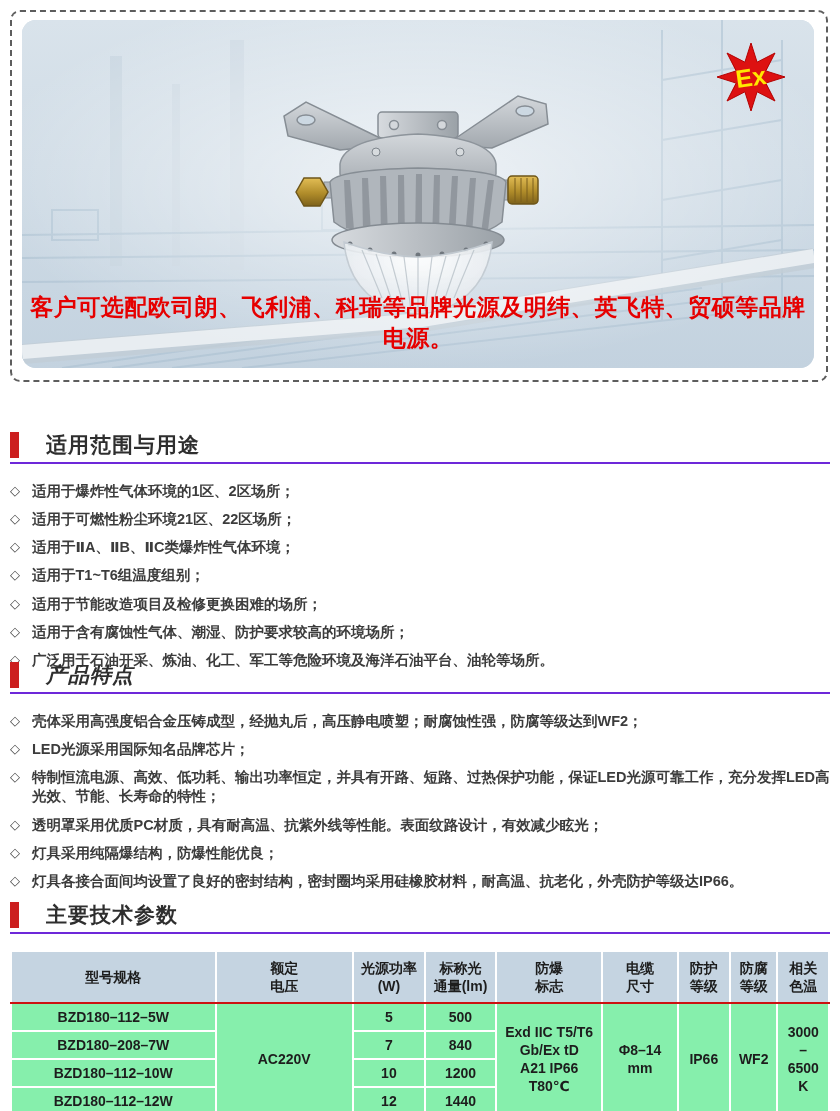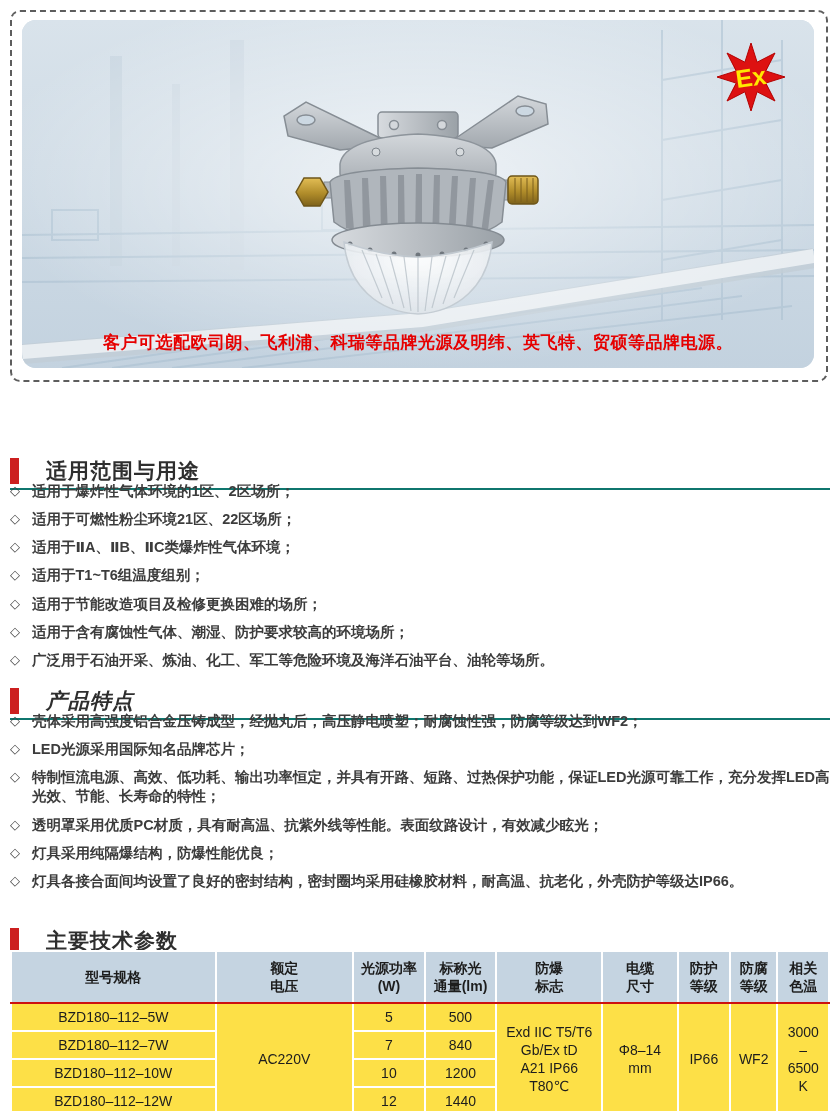--- a/index.html
+++ b/index.html
@@ -8,43 +8,43 @@
 
   
   .hero-border{position:absolute;left:10px;top:10px;width:814px;height:368px;
                border:2px dashed #5d5d5d;border-radius:10px;}
   .hero-photo{position:absolute;left:10px;top:8px;width:792px;height:348px;
               border-radius:14px;overflow:hidden;background:#ccd9e4;}
   .hero-photo svg.bg{position:absolute;left:0;top:0;}
   .product{position:absolute;left:256px;top:34px;}
   .ex-badge{position:absolute;right:28px;top:22px;}
   .hero-caption{position:absolute;left:0;bottom:14px;width:100%;text-align:center;
-                color:#e60000;font-weight:bold;font-size:17px;letter-spacing:.5px;}
+                color:#e60000;font-weight:bold;font-size:23px;letter-spacing:.5px;}
 
   
   .sec-header{position:absolute;left:10px;width:820px;height:30px;
-              border-bottom:2px solid #0f766e;display:flex;align-items:flex-start;margin-top:26px;}
+              border-bottom:2px solid #6d28d9;display:flex;align-items:flex-start;}
   .red-bar{width:9px;height:26px;background:#cc1f1f;margin-right:27px;flex:none;}
   .sec-title{font-size:21px;font-weight:bold;color:#2e2e2e;letter-spacing:1px;line-height:26px;}
 
   
   .blist{position:absolute;left:10px;width:822px;margin:0;padding:0;list-style:none;}
   .blist li{display:flex;margin-bottom:9px;font-size:14.5px;font-weight:bold;
             color:#3c3c3c;line-height:1.32;}
   .diamond{flex:none;width:22px;font-size:13px;color:#3c3c3c;}
   .btext{flex:1;}
 
   
   .table-wrap{position:absolute;left:10px;top:950px;width:820px;}
   table.spec{width:100%;border-collapse:collapse;table-layout:fixed;font-size:14px;color:#1d1d1d;}
   table.spec th,table.spec td{border:2px solid #ffffff;text-align:center;vertical-align:middle;
                               white-space:pre-line;line-height:1.3;overflow:hidden;}
   table.spec thead th{background:#c5d4e1;font-weight:bold;height:48px;
                       border-bottom:2px solid #cc1111;}
-  table.spec tbody td{background:#fde047;height:24px;font-weight:normal;}
+  table.spec tbody td{background:#86efac;height:24px;font-weight:bold;}
 </style>
 </head>
 <body>
 
 <div id="page">
 
   <div class="hero-border">
     <div class="hero-photo">
 
       <svg class="bg" width="792" height="348" viewBox="0 0 792 348">
@@ -298,21 +298,21 @@
           <td rowspan="4">Φ8–14
 mm</td>
           <td rowspan="4">IP66</td>
           <td rowspan="4">WF2</td>
           <td rowspan="4">3000
 –
 6500
 K</td>
         </tr>
         <tr>
-          <td>BZD180–112–7W</td>
+          <td>BZD180–208–7W</td>
           <td>7</td>
           <td>840</td>
         </tr>
         <tr>
           <td>BZD180–112–10W</td>
           <td>10</td>
           <td>1200</td>
         </tr>
         <tr>
           <td>BZD180–112–12W</td>

